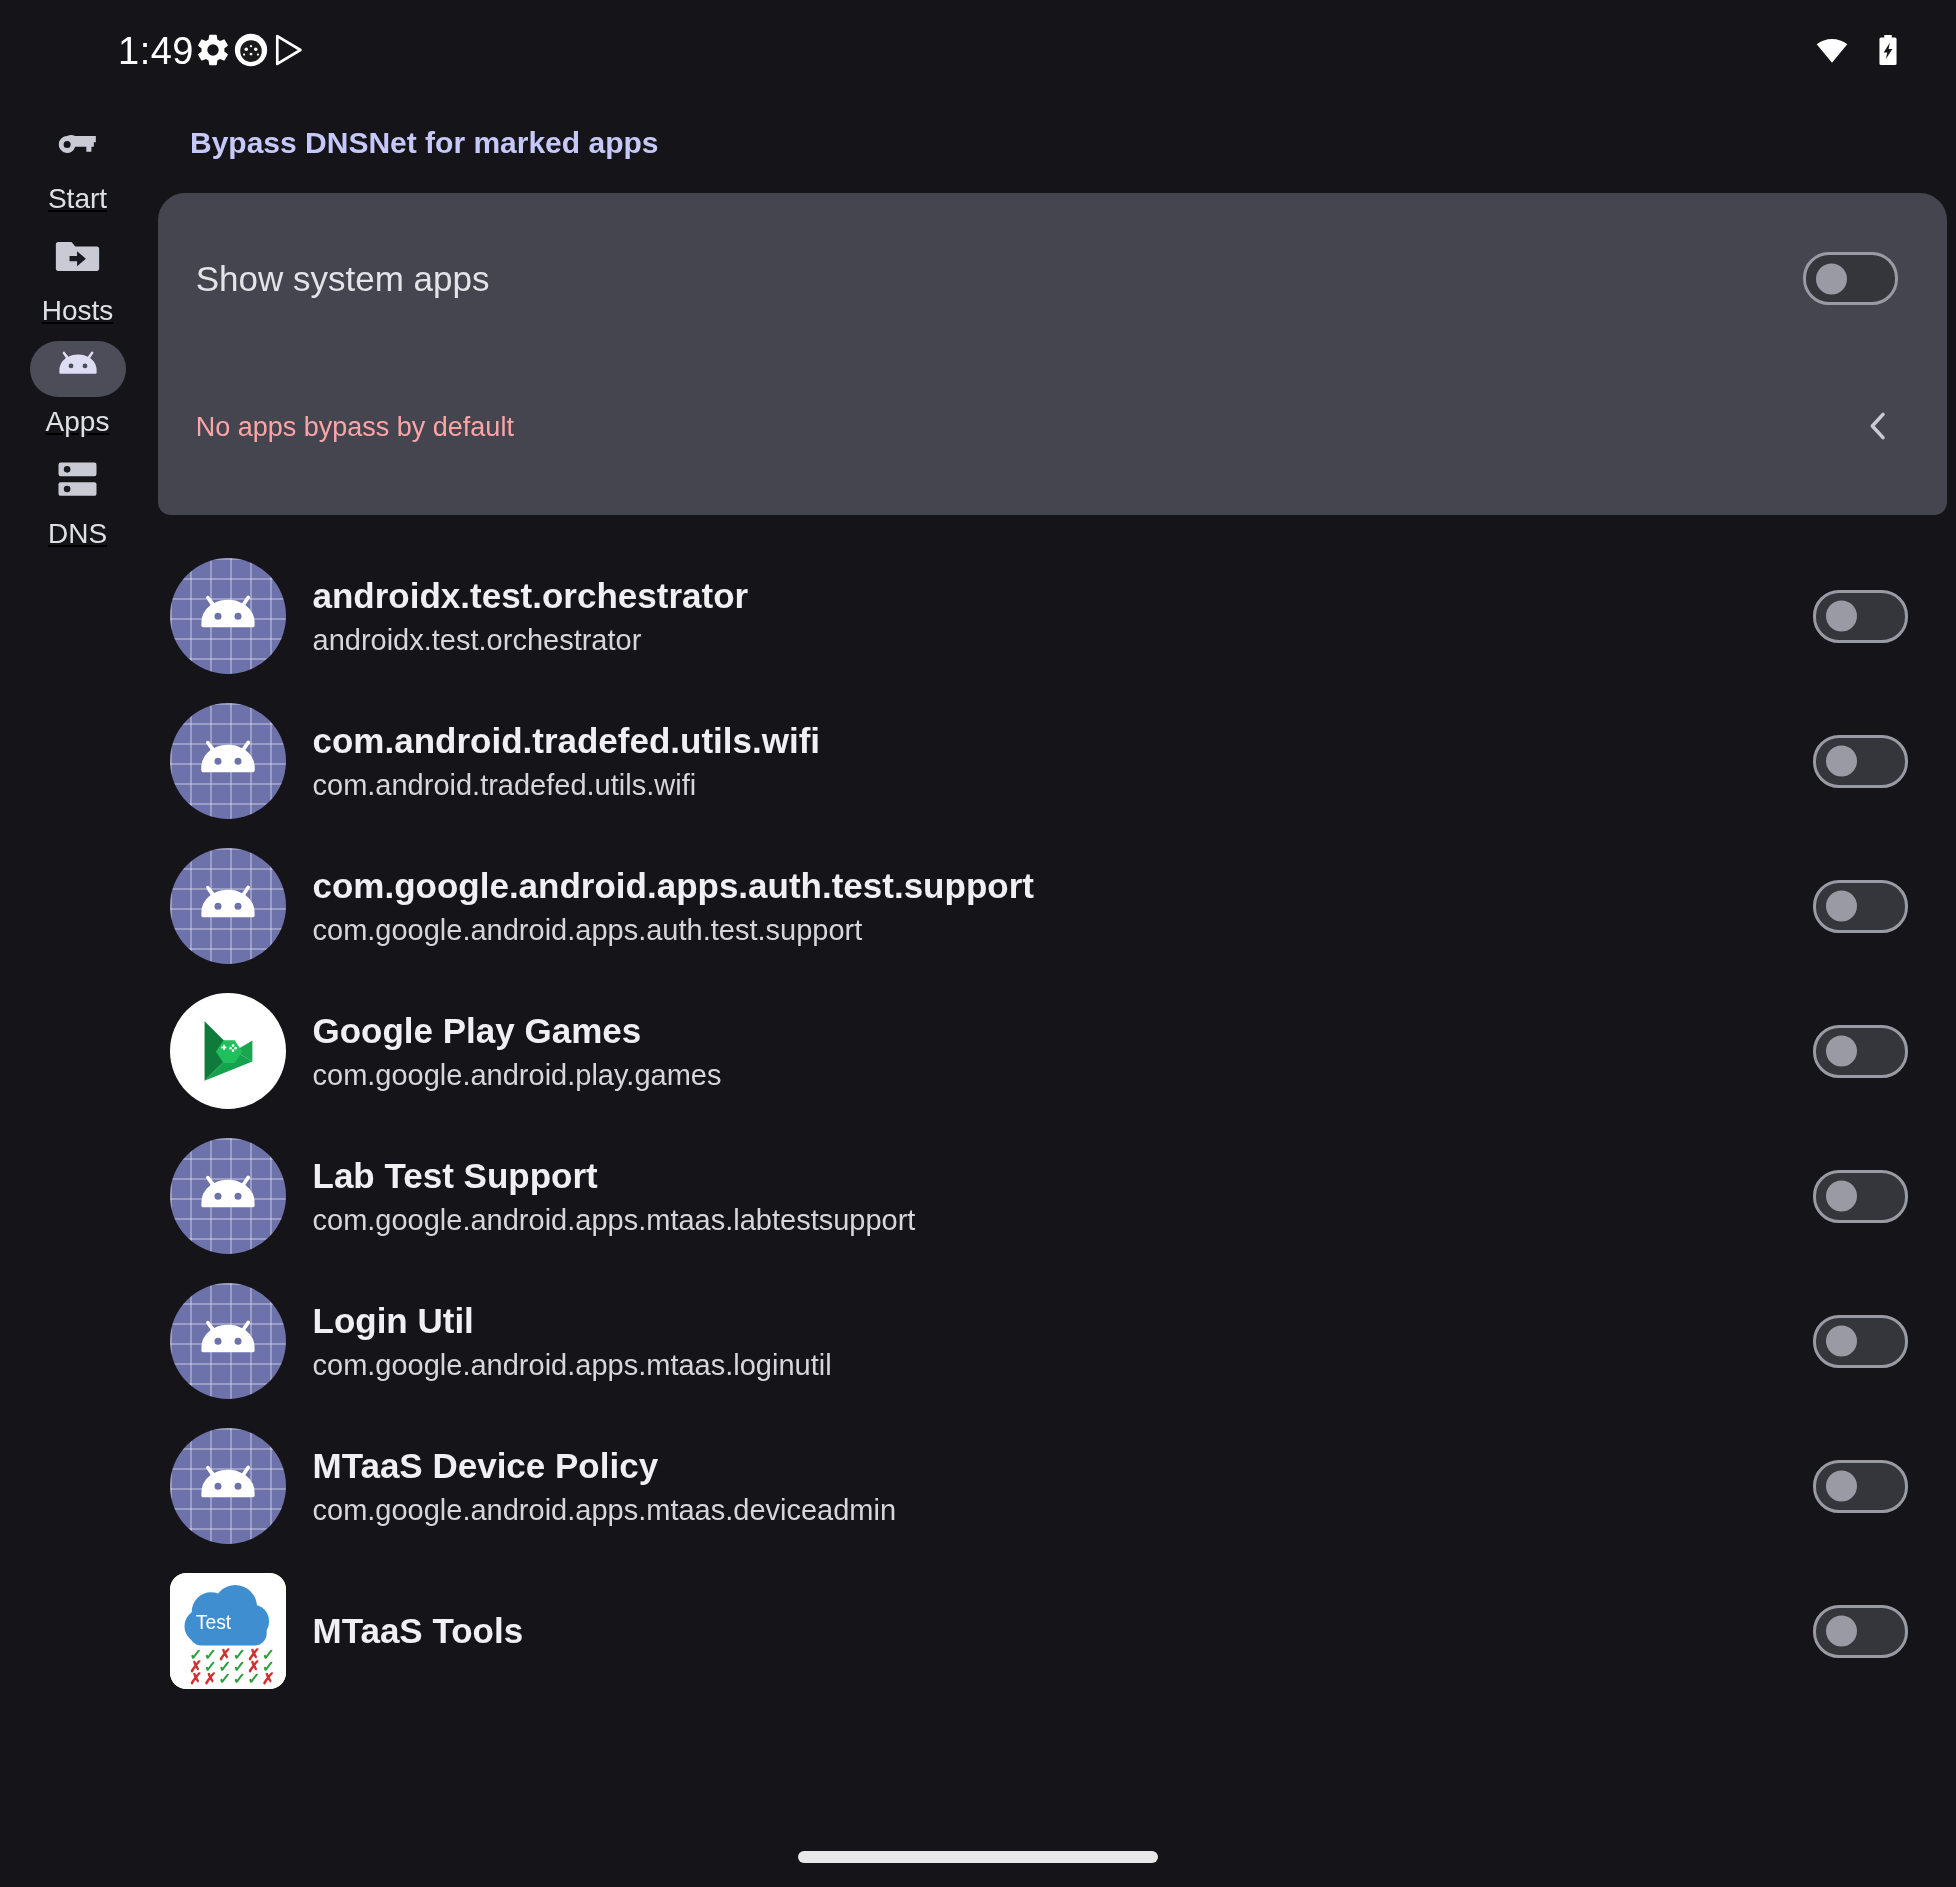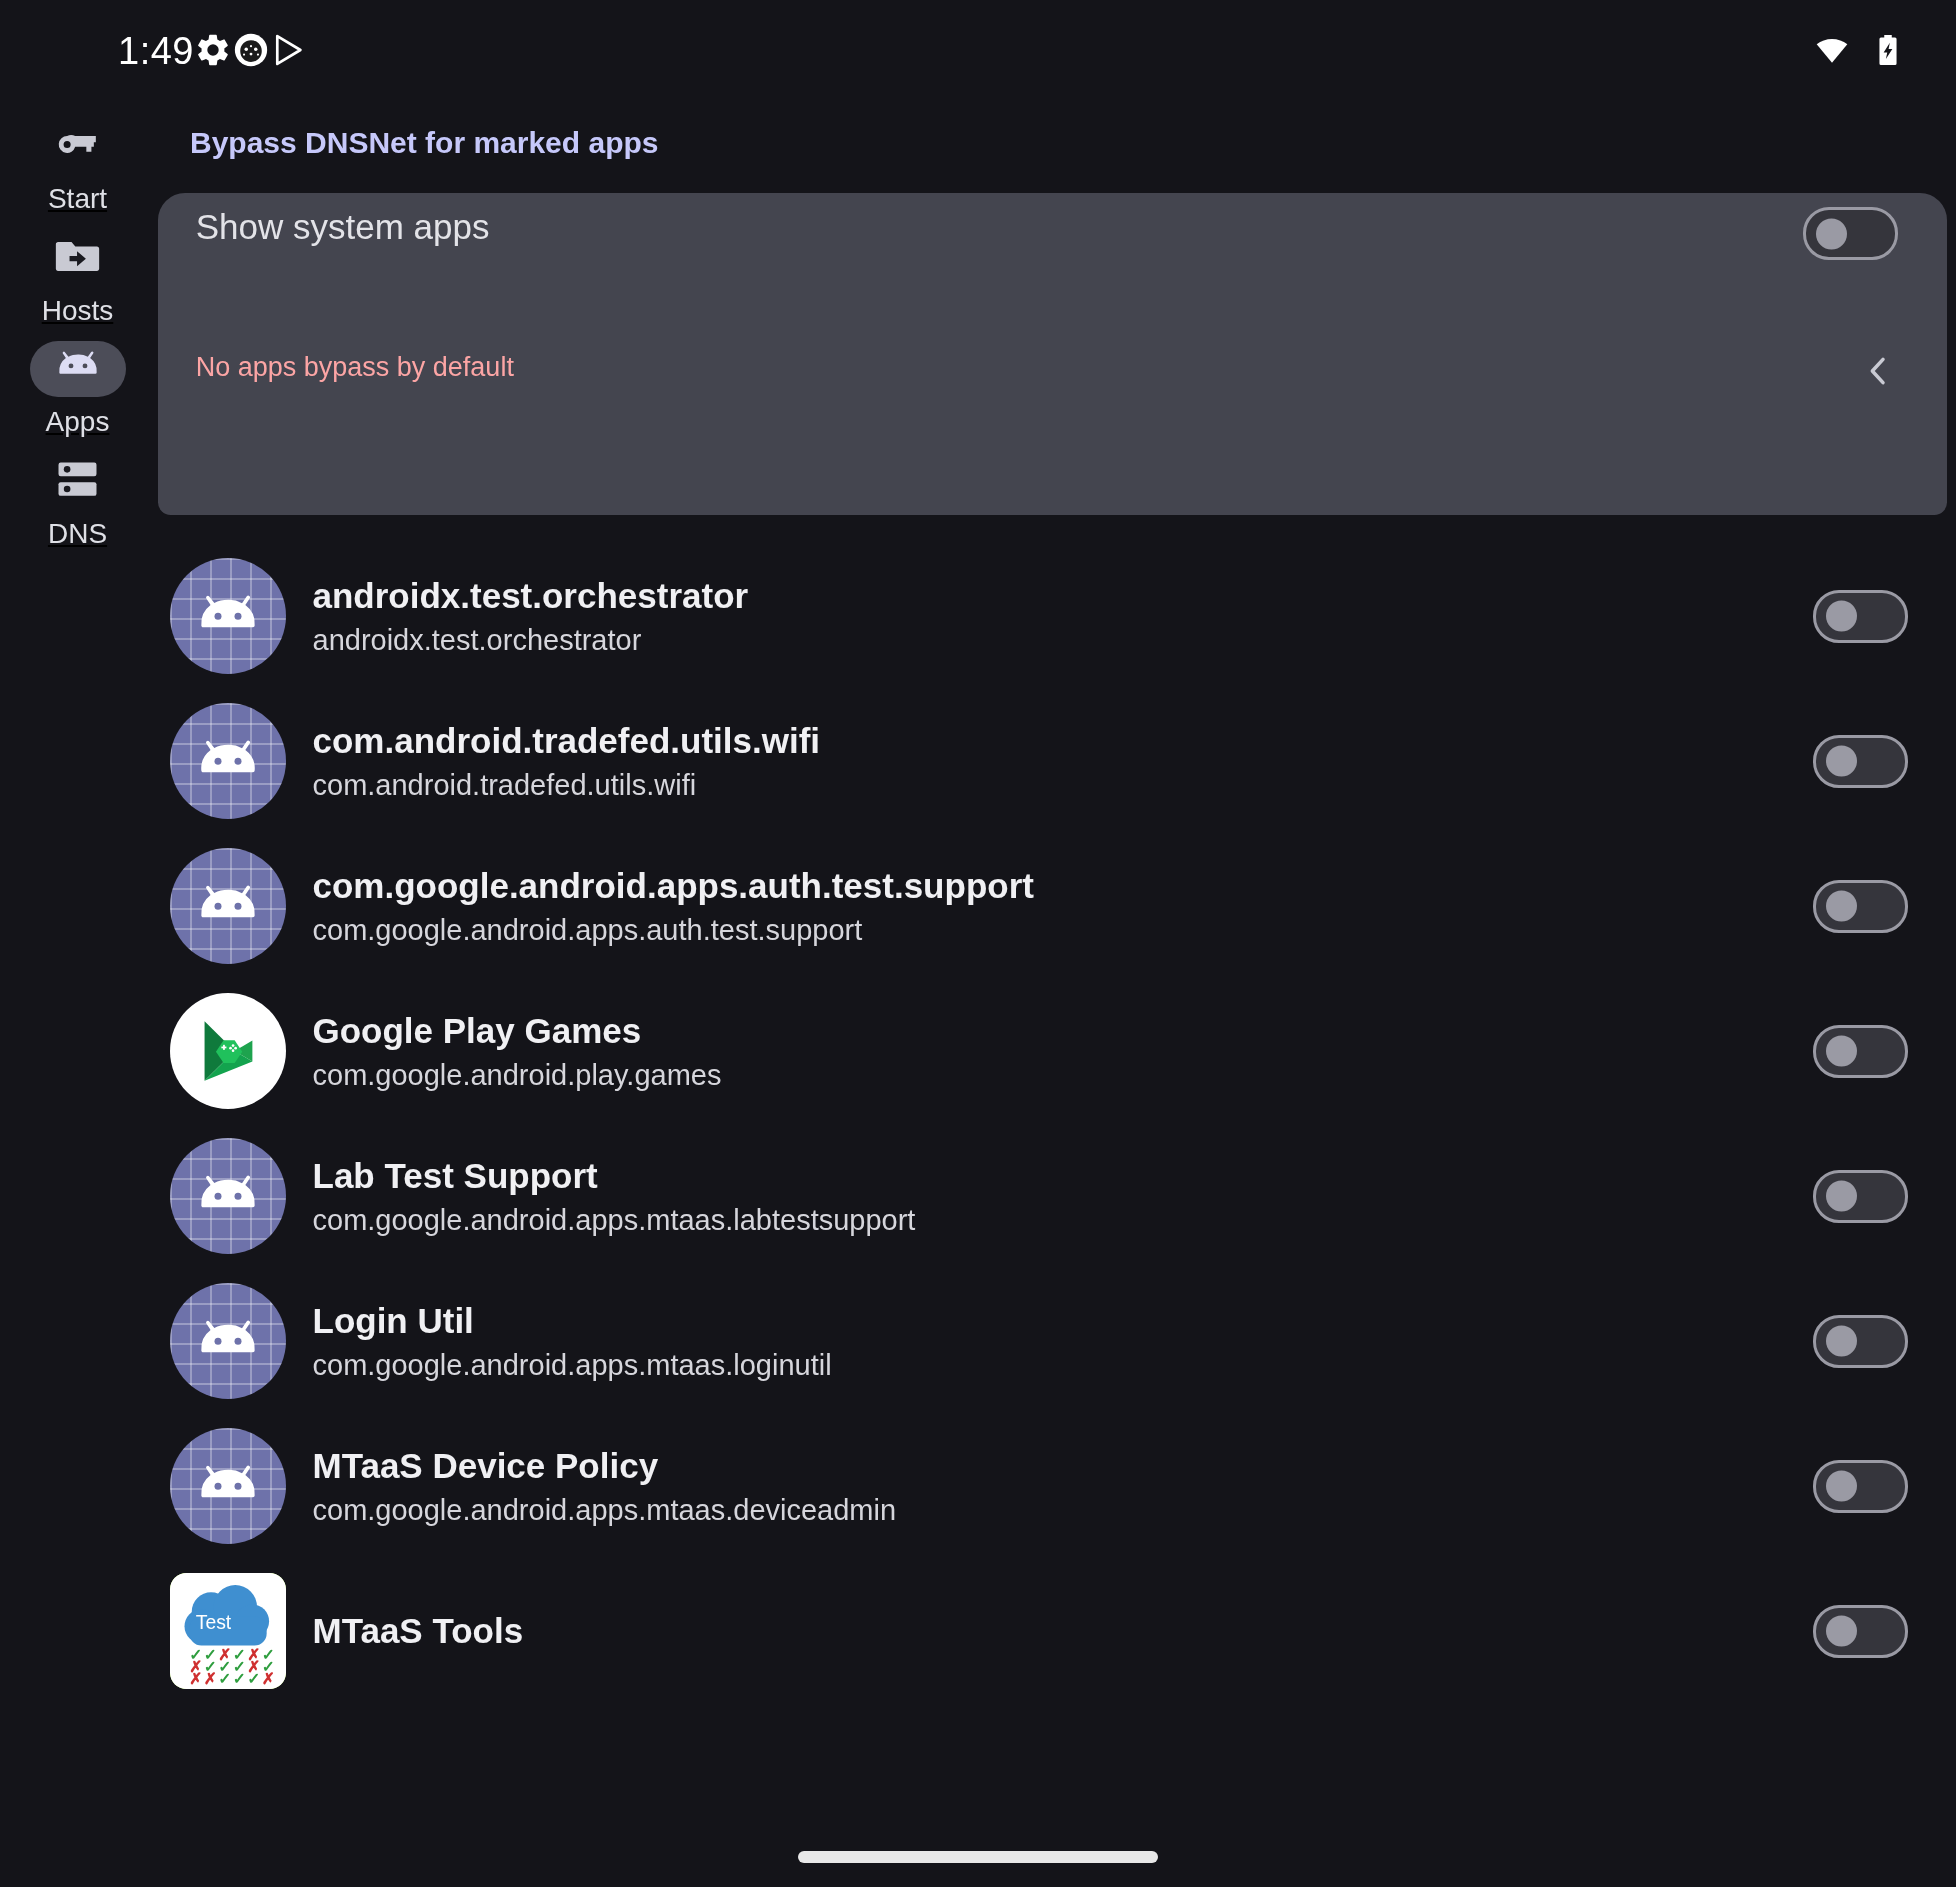--- a/index.html
+++ b/index.html
@@ -83,21 +83,21 @@
   
   .card {
     margin: 35px 7.3px 0 2.7px;
     width: 1789px;
     background: #44454f;
     border-radius: 27px 27px 12.7px 12.7px;
     padding-bottom: 11px;
   }
   .card-row {
     display: flex;
-    align-items: flex-start;
+    align-items: center;
     min-height: 153px;
     padding: 0 49px 0 38px;
   }
   .card-row.first { padding-top: 14.5px; min-height: 158px; }
   .card-row-text { flex: 1; }
   .card-row-title {
     color: #e3e3e8;
     font-size: 35px;
     line-height: 1.15;
   }

